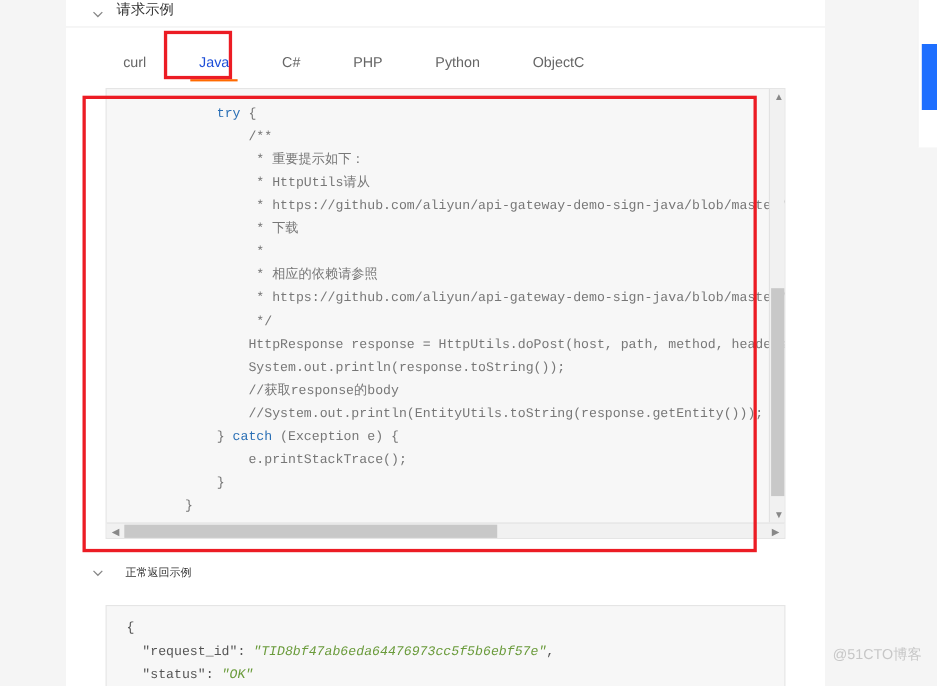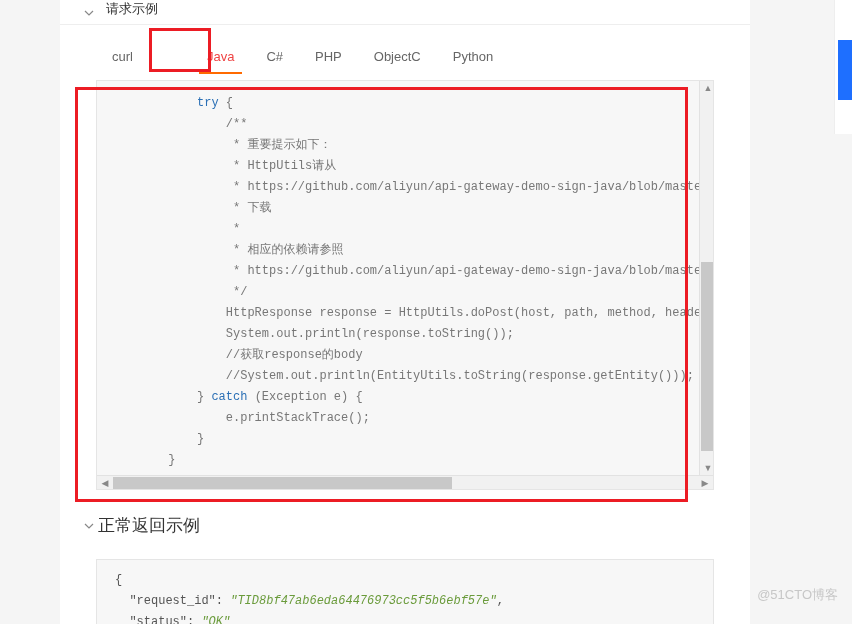--- a/index.html
+++ b/index.html
@@ -29,33 +29,32 @@
     .chevron {
       width: 10px;
       height: 10px;
       display: inline-flex;
       align-items: center;
       justify-content: center;
     }
     .chevron svg { display: block; }
     .tabs {
       display: flex;
-      gap: 0;
+      gap: 16px;
       padding: 16px 36px 0 36px;
       font-size: 13px;
       color: #666;
     }
     .tab {
       padding: 8px 16px 10px 16px;
       cursor: pointer;
       position: relative;
     }
     .tab.active {
-      color: #ef4444;
-      margin-left: 42px;
+      color: #1d4ed8;
     }
     .tab.active::after {
       content: "";
       position: absolute;
       left: 8px; right: 8px; bottom: 0;
       height: 2px;
       background: #ff6a00;
     }
     .code-wrap {
       margin: 6px 36px 0 36px;
@@ -112,23 +111,23 @@
     }
     .highlight-tab {
       position: absolute;
       border: 3px solid #ec1c24;
       pointer-events: none;
     }
     .section2 {
       margin-top: 24px;
       display: flex;
       align-items: center;
-      gap: 4px;
+      gap: 20px;
       padding: 0 12px 6px 24px;
-      font-size: 17px;
+      font-size: 10px;
       color: #333;
     }
     .json-block {
       margin: 16px 36px 0 36px;
       border: 1px solid #e5e5e5;
       background: #f7f7f7;
       padding: 10px 18px;
       font-family: "Courier New", Consolas, monospace;
       font-size: 12px;
       line-height: 1.75;
@@ -173,22 +172,22 @@
         </svg>
     </span>
     <span>请求示例</span>
   </div>
 
   <div class="tabs">
     <div class="tab"><span>curl</span></div>
     <div class="tab active"><span>Java</span></div>
     <div class="tab"><span>C#</span></div>
     <div class="tab"><span>PHP</span></div>
+    <div class="tab"><span>Python</span></div>
     <div class="tab"><span>ObjectC</span></div>
-    <div class="tab"><span>Python</span></div>
   </div>
 
   <div class="code-wrap">
     <div class="code-inner" id="code-inner"><div class="code-line">          <span class="kw">try</span> {</div><div class="code-line">              /**</div><div class="code-line">               * 重要提示如下：</div><div class="code-line">               * HttpUtils请从</div><div class="code-line">               * https://github.com/aliyun/api-gateway-demo-sign-java/blob/master/src/m</div><div class="code-line">               * 下载</div><div class="code-line">               *</div><div class="code-line">               * 相应的依赖请参照</div><div class="code-line">               * https://github.com/aliyun/api-gateway-demo-sign-java/blob/master/pom.x</div><div class="code-line">               */</div><div class="code-line">              HttpResponse response = HttpUtils.doPost(host, path, method, headers, qu</div><div class="code-line">              System.out.println(response.toString());</div><div class="code-line">              //获取response的body</div><div class="code-line">              //System.out.println(EntityUtils.toString(response.getEntity()));</div><div class="code-line">          } <span class="kw">catch</span> (Exception e) {</div><div class="code-line">              e.printStackTrace();</div><div class="code-line">          }</div><div class="code-line">      }</div></div>
     <div class="scrollbar-v">
       <div class="scroll-btn">▲</div>
       <div class="scroll-thumb-v"></div>
       <div class="scroll-btn">▼</div>
     </div>
     <div class="scrollbar-h">

